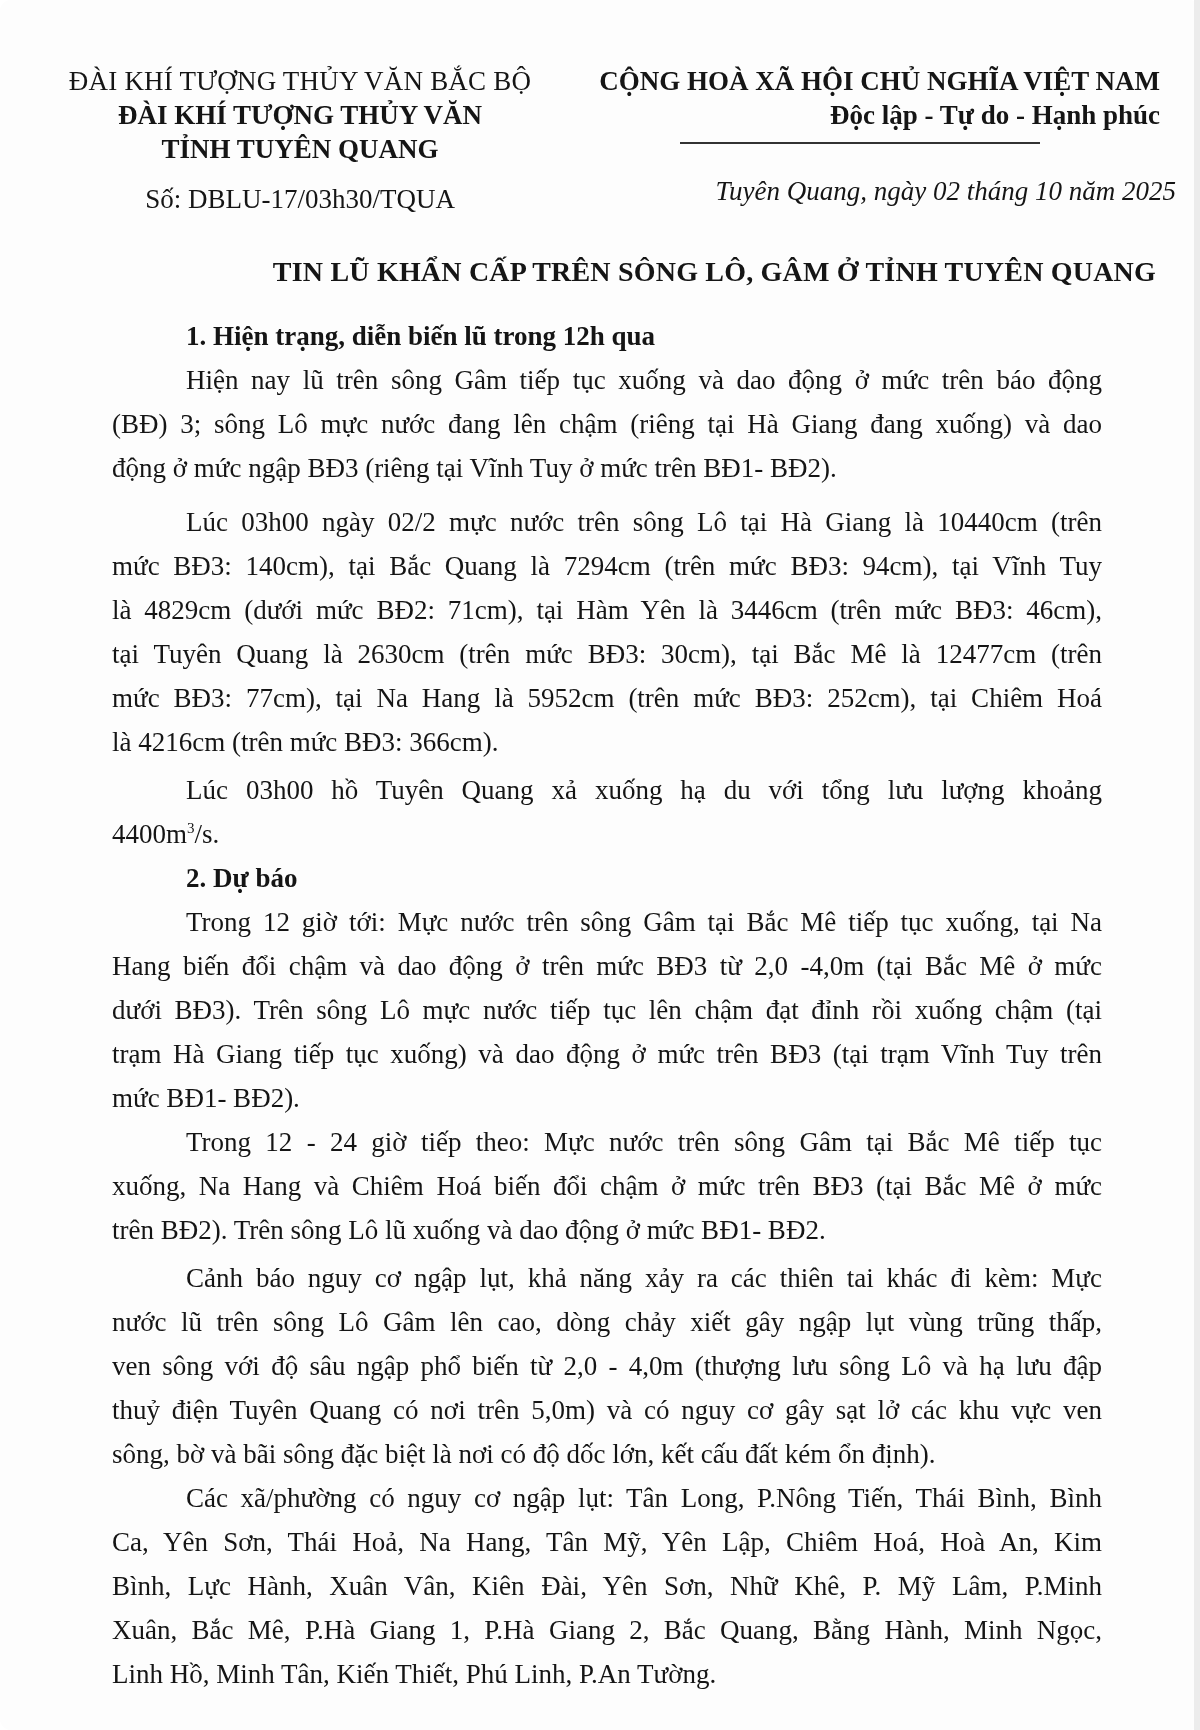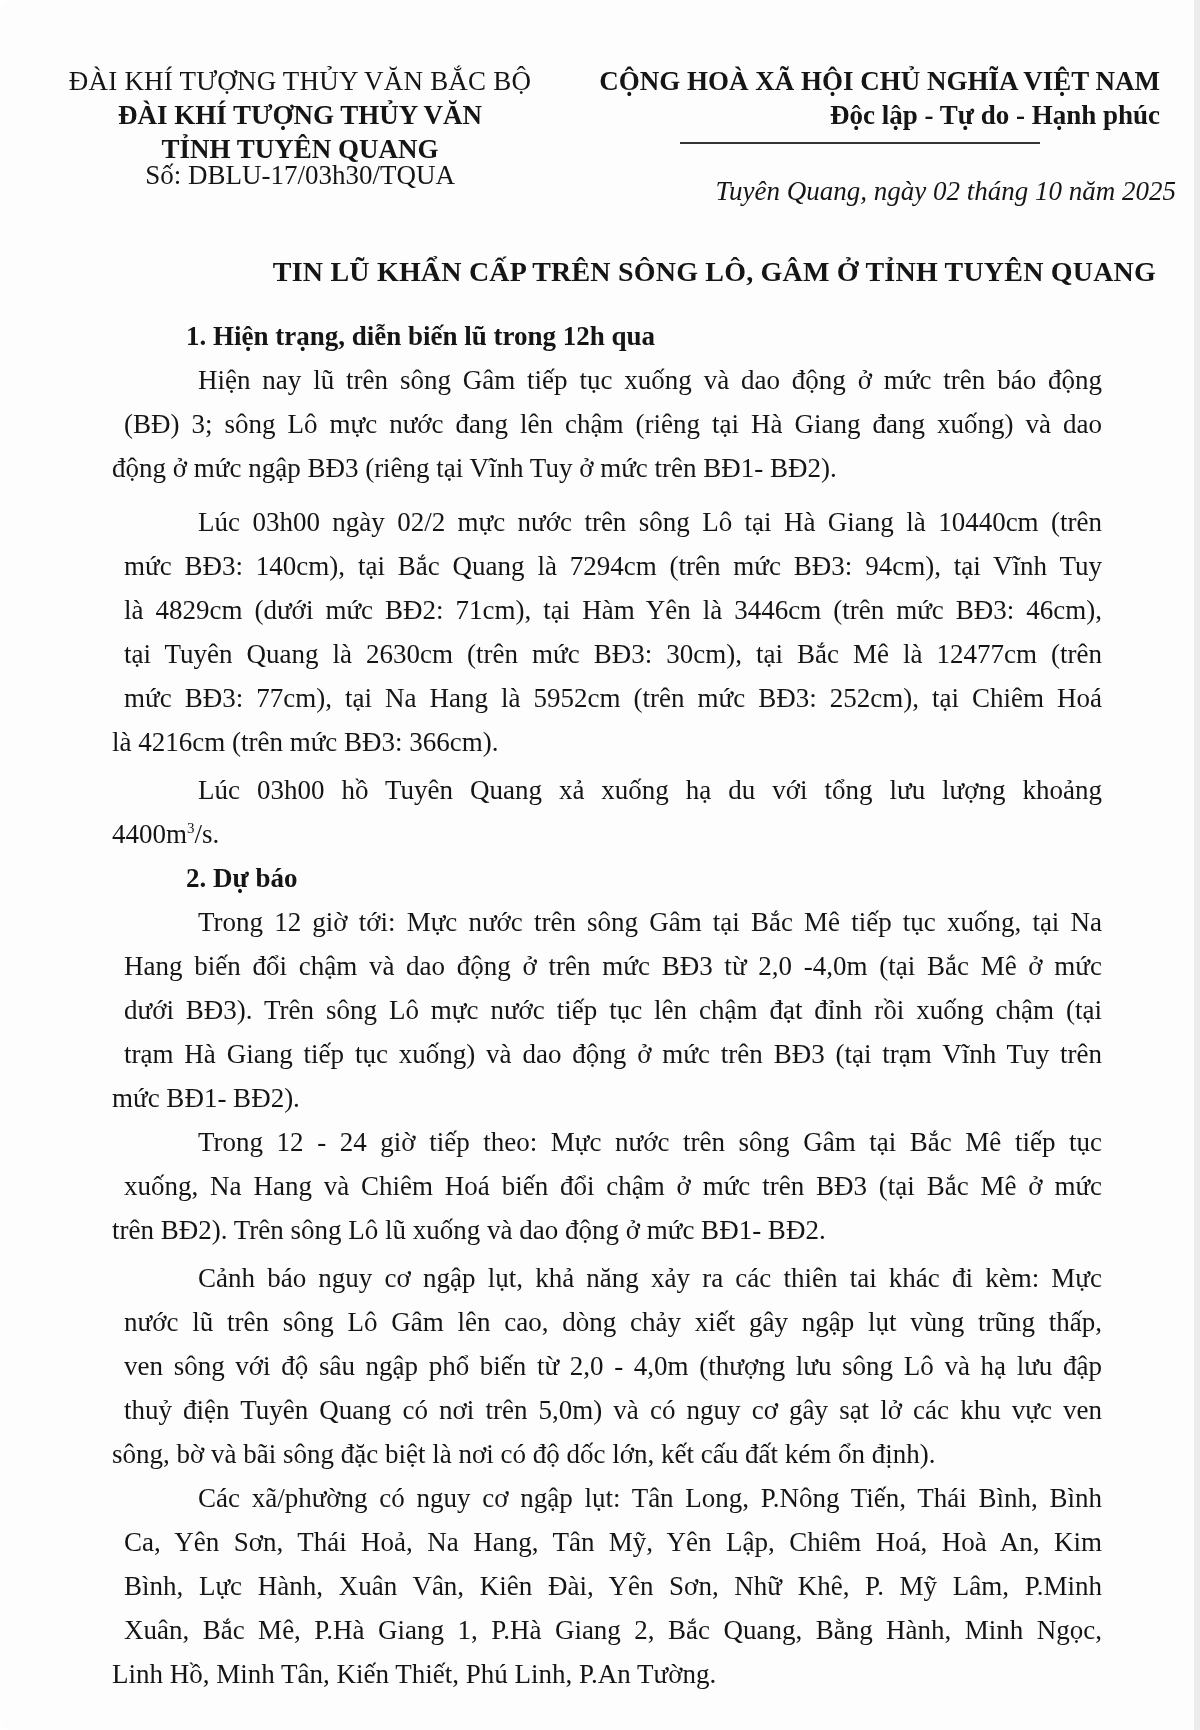--- a/index.html
+++ b/index.html
@@ -12,28 +12,28 @@
     .page { position: absolute; left: 0; top: 0; width: 1200px; height: 1730px; background: #fdfdfd; border-radius: 11px; }
     .right-edge { position: absolute; right: 0; top: 0; width: 6px; height: 1730px; background: #ececec; }
 
     .hdr-left { position: absolute; left: 45px; top: 64px; width: 510px; text-align: center; }
     .hdr-right { position: absolute; left: 560px; top: 64px; width: 600px; text-align: right; }
     .hdr-l1 { font-size: 27px; line-height: 34px; letter-spacing: 0.2px; }
     .hdr-l2 { font-size: 27px; line-height: 34px; font-weight: bold; }
     .hdr-r1 { font-size: 27px; line-height: 34px; font-weight: bold; }
     .hdr-r2 { font-size: 27px; line-height: 34px; font-weight: bold; }
     .motto-line { width: 360px; height: 2px; background: #333; margin: 10px auto 0 auto; }
-    .docno { position: absolute; left: 45px; top: 158px; width: 510px; text-align: center; font-size: 27px; line-height: 34px; }
+    .docno { position: absolute; left: 45px; top: 182px; width: 510px; text-align: center; font-size: 27px; line-height: 34px; }
     .date { position: absolute; left: 588px; top: 174px; width: 600px; text-align: right; font-size: 27px; line-height: 34px; font-style: italic; padding-right: 12px; box-sizing: border-box; }
 
     .title { position: absolute; left: 0; top: 254px; width: 1156px; text-align: right; font-size: 28px; line-height: 36px; font-weight: bold; letter-spacing: 0.2px; }
 
     .body { position: absolute; left: 112px; top: 314px; width: 990px; font-size: 27px; line-height: 44px; }
     .line { white-space: nowrap; display: block; height: 44px; }
-    .justify { text-align: justify; text-align-last: justify; white-space: normal; margin-left: 12px; }
+    .justify { text-align: justify; text-align-last: justify; white-space: normal; }
     .indent { padding-left: 74px; }
     .bold { font-weight: normal; }
     .sec-head { font-weight: bold; padding-left: 74px; }
     sup { font-size: 15px; line-height: 0; }
   </style>
 </head>
 <body>
 
 <div class="page">
   <div class="right-edge"></div>

